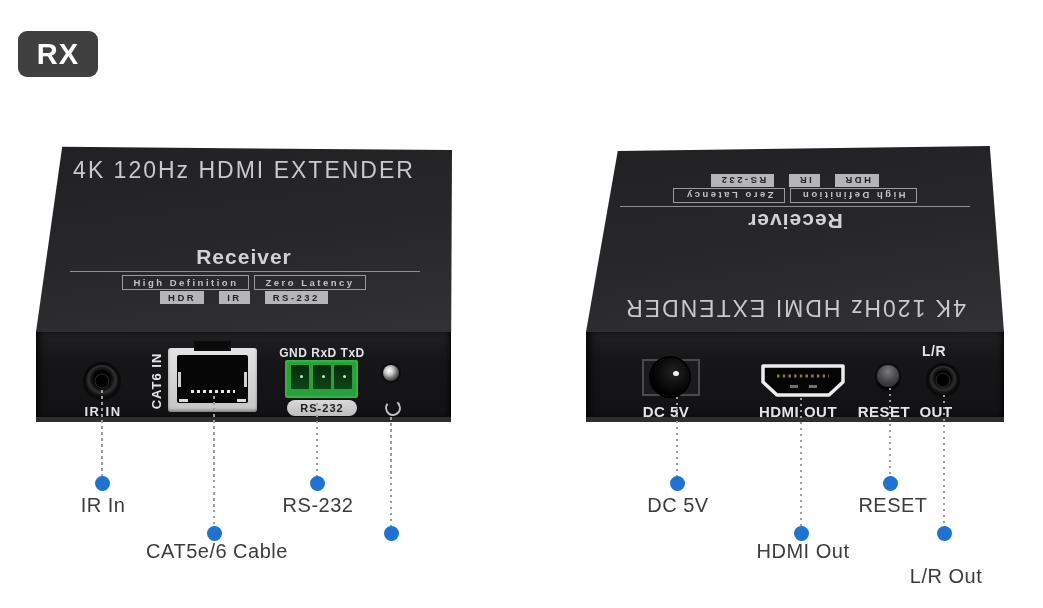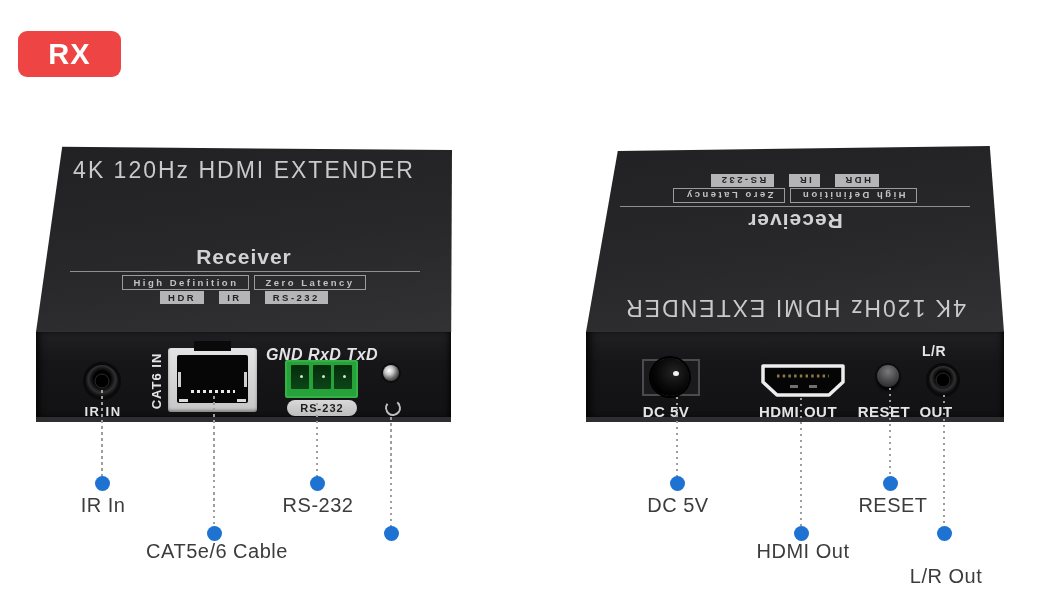--- a/index.html
+++ b/index.html
@@ -6,21 +6,21 @@
     --accent-dot:#1d72d2; --leader-line:#9e9e9e; --label-text:#3c3c3c;
     --device-top-face:#29292b; --device-front-face:#18181a; --device-text:#c9c9cb;
     --terminal-green:#27a23b; --port-silver:#d8d8d8;
   }
   *{margin:0;padding:0;box-sizing:border-box;}
   html,body{background:#fff;}
   body{font-family:"Liberation Sans",sans-serif;}
   .scene{position:relative;width:1043px;height:608px;background:#fff;overflow:hidden;}
 
   
-  .rx-badge{position:absolute;left:18px;top:31px;width:103px;height:46px;background:#ef4444;
+  .rx-badge{position:absolute;left:18px;top:31px;width:80px;height:46px;background:#404040;
     border-radius:9px;display:flex;align-items:center;justify-content:center;}
   .rx-badge span{color:#fff;font-size:29px;font-weight:bold;letter-spacing:1px;}
 
   
   .top-face{position:absolute;background:linear-gradient(172deg,#212123 0%,#28282b 55%,#323235 100%);}
   .top-face.left{left:36px;top:145px;width:416px;height:187px;
     clip-path:polygon(6.3% 1%,100% 2.7%,99.8% 100%,0% 100%);}
   .top-face.right{left:586px;top:144px;width:418px;height:188px;
     clip-path:polygon(7.6% 3.7%,96.6% 1%,100% 100%,0% 100%);}
   .front-face{position:absolute;top:331px;height:91px;background:linear-gradient(180deg,#202022 0%,#161618 35%,#121214 100%);
@@ -135,21 +135,21 @@
     <div class="rj45-tab"></div>
     <div class="rj45-inner">
       <div class="rj45-pins"></div>
       <div class="rj45-dash" style="left:2px;"></div>
       <div class="rj45-dash" style="right:2px;"></div>
       <div class="rj45-clip" style="left:1px;"></div>
       <div class="rj45-clip" style="right:1px;"></div>
     </div>
   </div>
 
-  <div class="panel-text" style="left:322px;top:346px;font-size:16px;letter-spacing:0.5px;font-style:italic;">GND RxD TxD</div>
+  <div class="panel-text" style="left:322px;top:346px;font-size:12px;letter-spacing:0.5px;">GND RxD TxD</div>
   <div class="terminal">
     <div class="terminal-well"></div>
     <div class="terminal-well"></div>
     <div class="terminal-well"></div>
   </div>
   <div class="rs232-badge">
     <span>RS-232</span>
   </div>
 
   <div class="led"></div>

